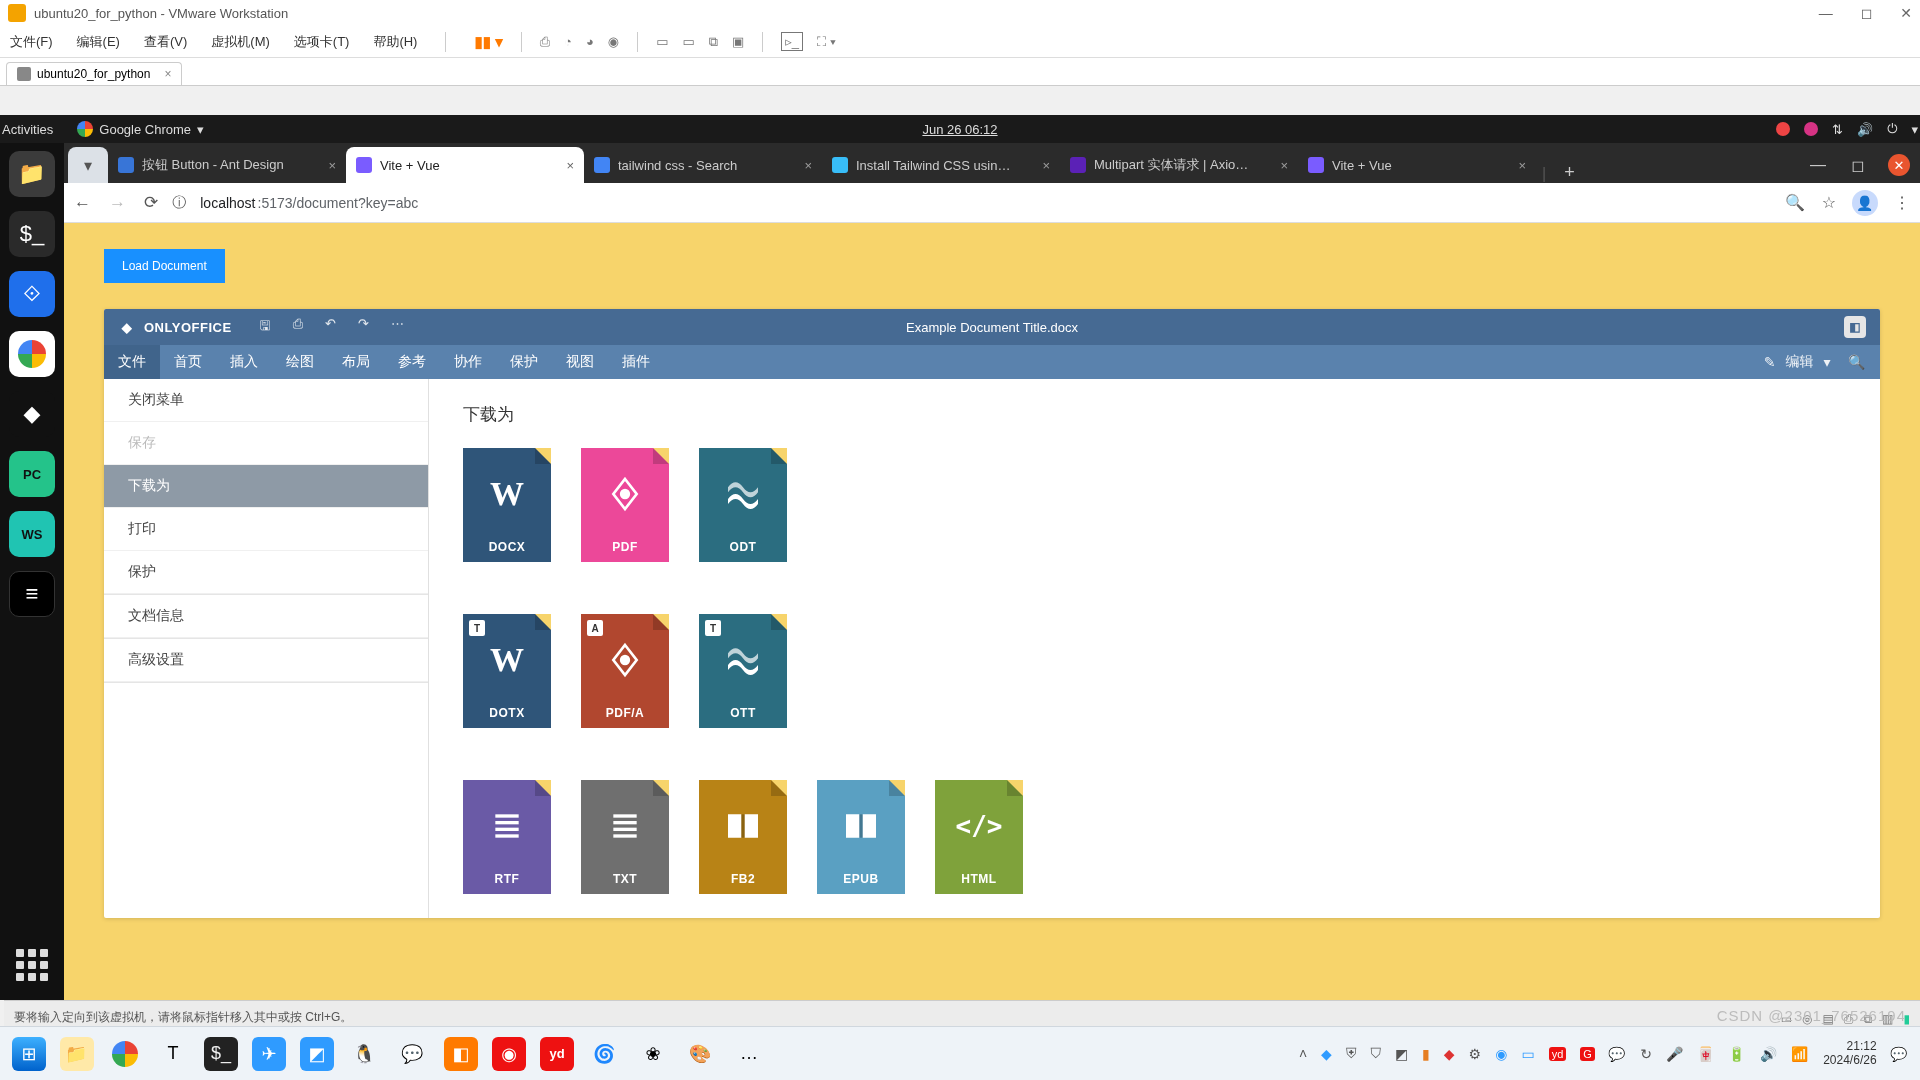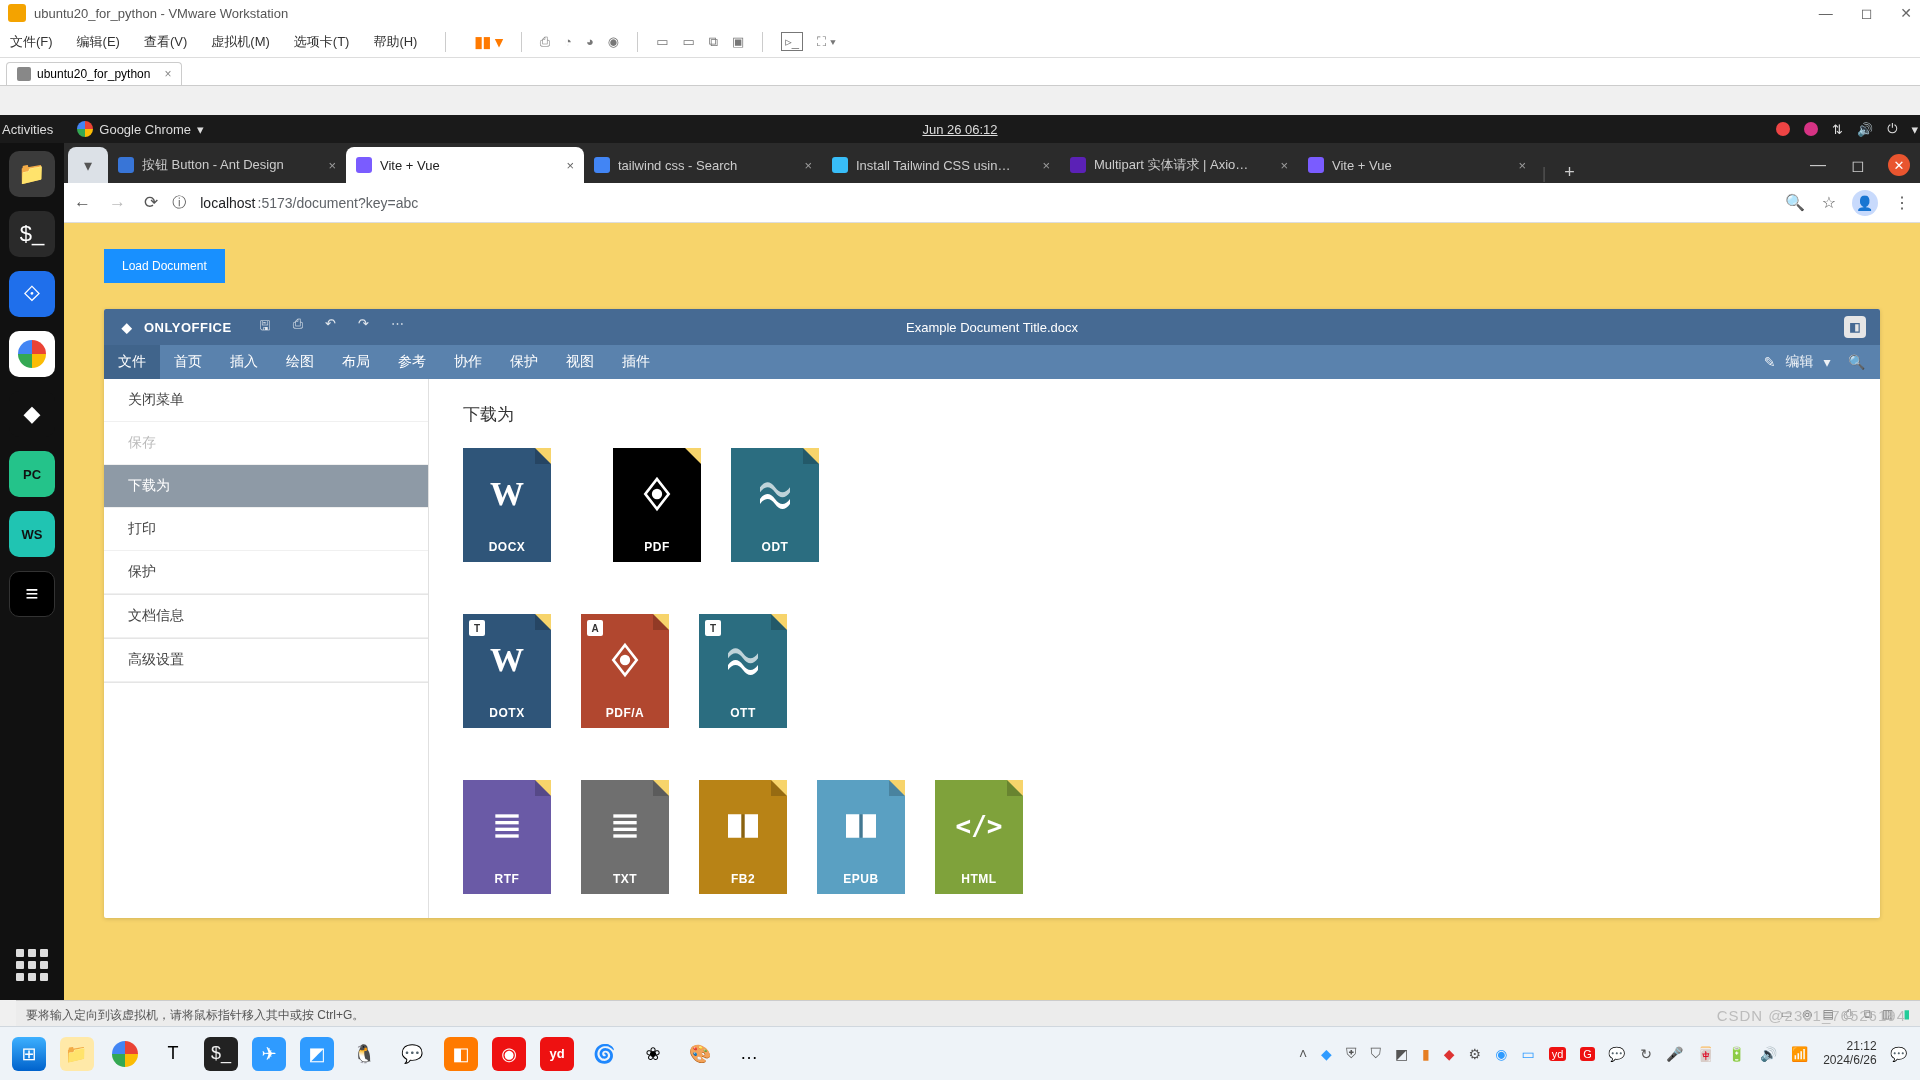--- a/index.html
+++ b/index.html
@@ -92,21 +92,21 @@
 .fmt-grid { display: flex; flex-wrap: wrap; gap: 26px 30px; max-width: 900px; }
 .fmt { width: 88px; height: 114px; position: relative; color: #fff; display: flex; flex-direction: column; align-items: center; justify-content: flex-end; padding-bottom: 8px; cursor: pointer; }
 .fmt::before { content: ""; position: absolute; top: 0; right: 0; border-style: solid; border-width: 0 16px 16px 0; border-color: transparent #f7d46b transparent transparent; }
 .fmt::after { content: ""; position: absolute; top: 0; right: 0; width: 16px; height: 16px; background: rgba(0,0,0,.18); clip-path: polygon(0 0, 0 100%, 100% 100%); }
 .fmt .ic { flex: 1; display: flex; align-items: center; justify-content: center; font-size: 34px; font-weight: 600; }
 .fmt .ic svg { width: 40px; height: 40px; }
 .fmt .lb { font-size: 12px; font-weight: 700; letter-spacing: .5px; }
 .fmt .tag { position: absolute; top: 6px; left: 6px; width: 16px; height: 16px; background: #fff; color: #333; font-size: 10px; font-weight: bold; display:flex;align-items:center;justify-content:center;border-radius:2px; }
 
 
-.vmw-status { position: absolute; left: 16px; right: 0; bottom: 54px; height: 26px; background: #ececec; border-top: 1px solid #ccc; font-size: 12px; color: #555; display: flex; align-items: flex-start; padding: 6px 10px; }
+.vmw-status { position: absolute; left: 4px; right: 0; bottom: 54px; height: 26px; background: #ececec; border-top: 1px solid #ccc; font-size: 12px; color: #555; display: flex; align-items: flex-end; padding: 0 10px; }
 .vmw-status .ricons { margin-left:auto; display:flex; gap:10px; color:#777; }
 
 .win-tb { position: absolute; left: 0; right: 0; bottom: 0; height: 54px; background: #eef3f8; border-top: 1px solid #d0d7de; display: flex; align-items: center; padding: 0 12px; }
 .win-tb .apps { display: flex; gap: 14px; }
 .win-tb .apps .ai { width: 34px; height: 34px; border-radius: 6px; display:flex;align-items:center;justify-content:center;font-size:18px; }
 .win-tb .tray { margin-left: auto; display: flex; align-items: center; gap: 14px; color: #555; font-size: 14px; }
 .win-tb .clock { text-align: right; font-size: 12px; line-height: 1.15; color: #333; }
 .watermark { position:absolute; right:14px; bottom:56px; color:#bcbcbc; font-size:15px; letter-spacing:1px; pointer-events:none; }
 </style>
 </head>
@@ -321,21 +321,21 @@
             </div>
           <div class="oo-main">
             <h3>下载为</h3>
             <div class="fmt-grid" id="fmt-grid">
                 <div class="fmt" style="background: rgb(47, 85, 121);">
                   <span class="ic">
                     <span style="font-family:Georgia,serif">W</span>
                   </span>
      <span class="lb">DOCX</span>
                 </div>
-                <div class="fmt" style="background: #000000; margin-left: 32px;">
+                <div class="fmt" style="background: #ec4899;">
                   <span class="ic">
                     <svg viewBox="0 0 24 24" fill="none" stroke="#fff" stroke-width="1.6">
                       <path d="M12 3l7 9-7 9-7-9z"></path>
                       <circle cx="12" cy="12" r="2.3" fill="#fff"></circle>
                     </svg>
                   </span>
      <span class="lb">PDF</span>
                 </div>
                 <div class="fmt" style="background: rgb(43, 109, 128);">
                   <span class="ic">

